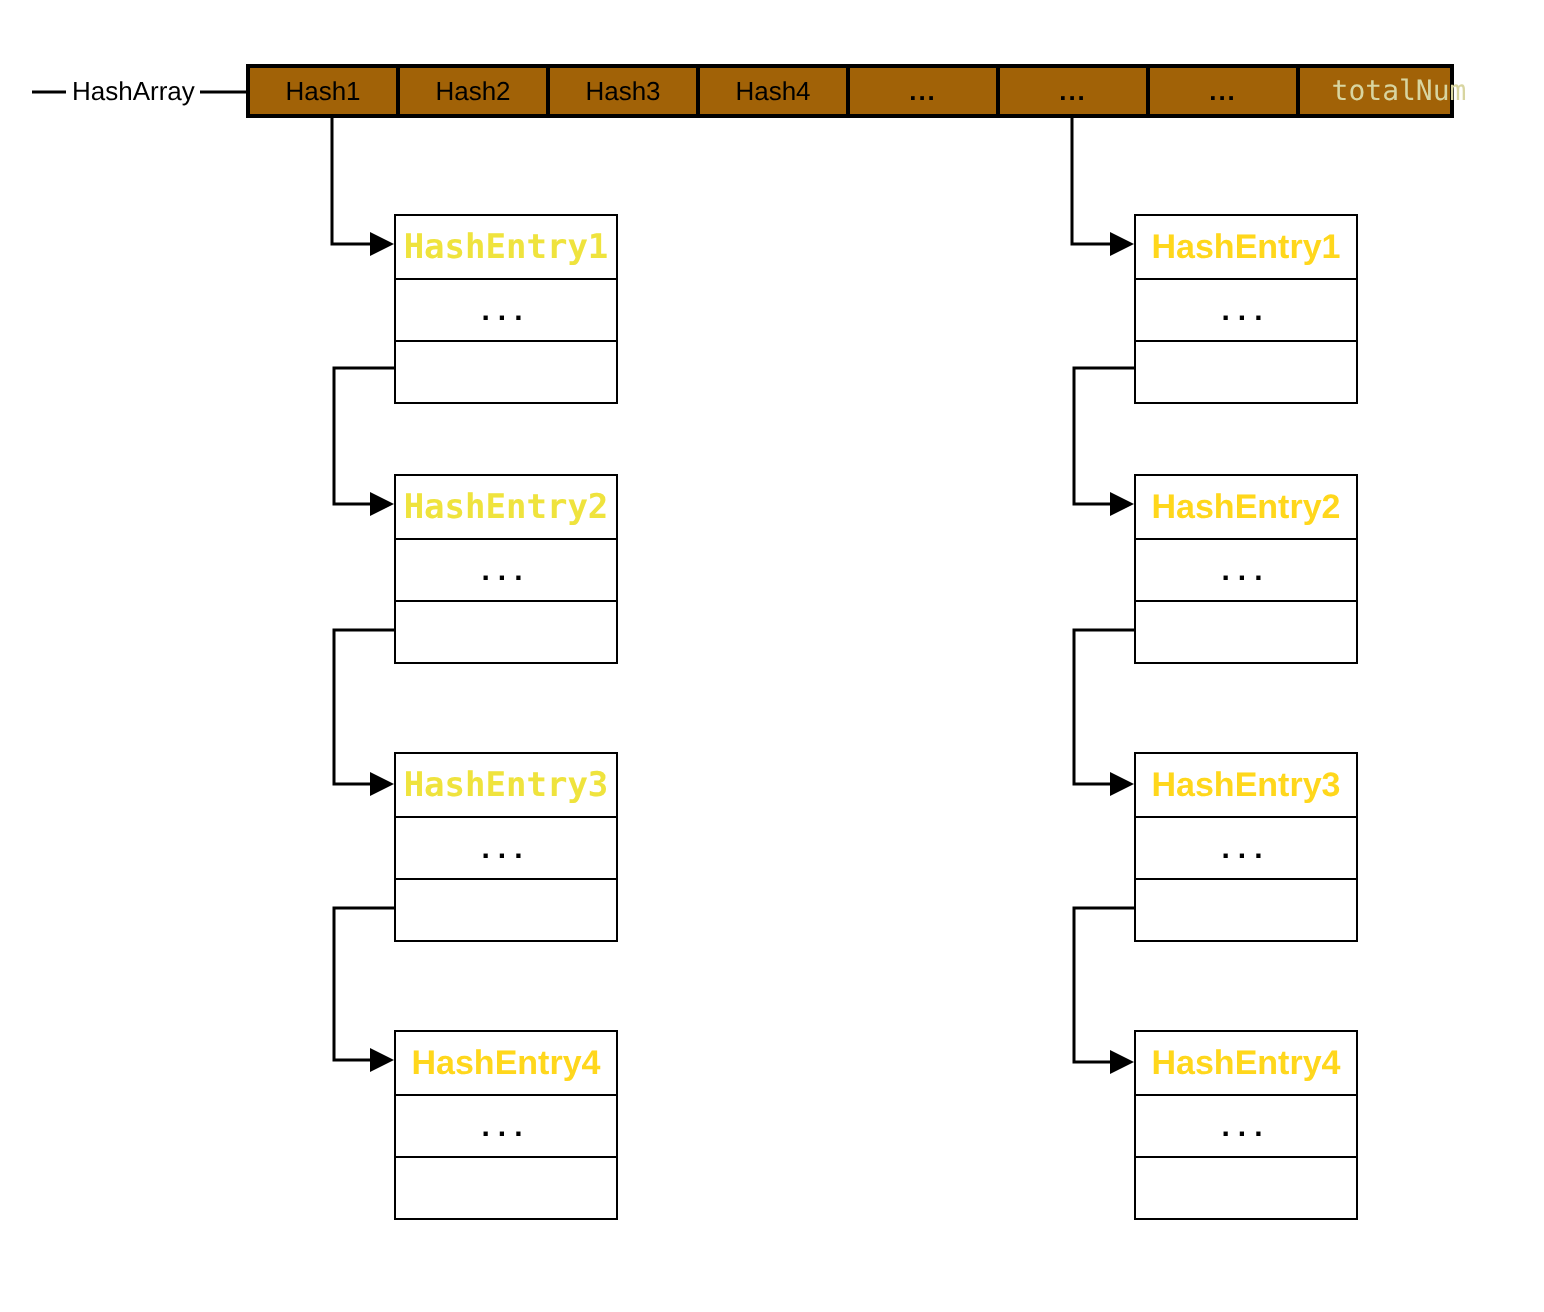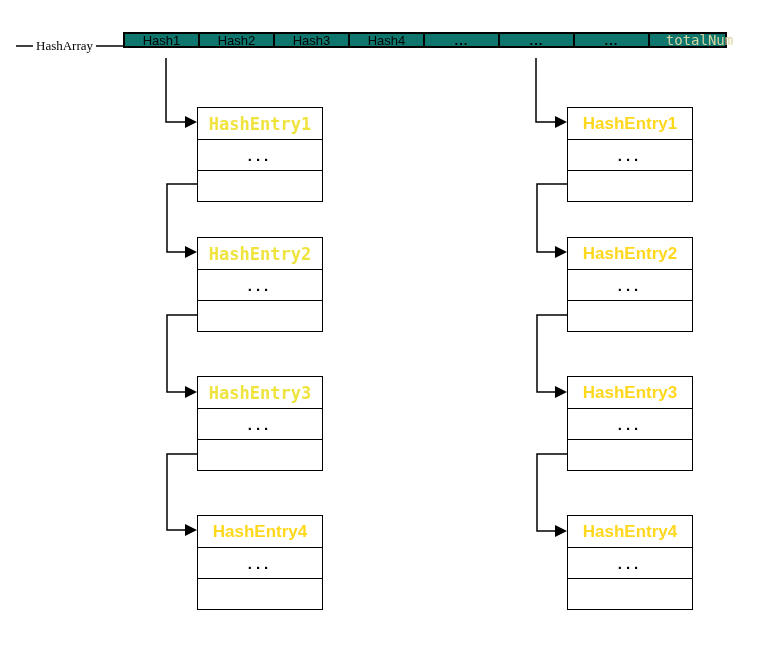--- a/index.html
+++ b/index.html
@@ -18,25 +18,25 @@
   svg.wires {
     position: absolute;
     left: 0; top: 0;
     width: 772px; height: 656px;
   }
 
   
   .hash-array {
     position: absolute;
     left: 123px; top: 32px;
-    width: 604px; height: 16px;
+    width: 604px; height: 27px;
     border: 2px solid #000;
     box-sizing: border-box;
     display: flex;
-    background: #0f766e;
+    background: #a16207;
     justify-content: space-between;
   }
   .hash-cell {
     width: 75px;
     box-sizing: border-box;
     border-right: 2px solid #000;
     display: flex;
     align-items: center;
     justify-content: center;
     font-size: 13px;
@@ -50,30 +50,30 @@
     font-size: 14px;
     color: #d8d5a0;
     padding-left: 24px;
   }
 
   .array-label {
     position: absolute;
     left: 33px; top: 38px;
     background: #ffffff;
     padding: 0 3px;
-    font-family: Liberation Serif, serif;
+    font-family: Liberation Sans, sans-serif;
     font-size: 13px;
     color: #000;
     line-height: 15px;
   }
 
   
   .entry {
     position: absolute;
-    width: 126px;
+    width: 112px;
     border: 1px solid #000;
     box-sizing: border-box;
     background: #ffffff;
   }
   .entry .row {
     height: 31px;
     box-sizing: border-box;
     display: flex;
     align-items: center;
     justify-content: center;

